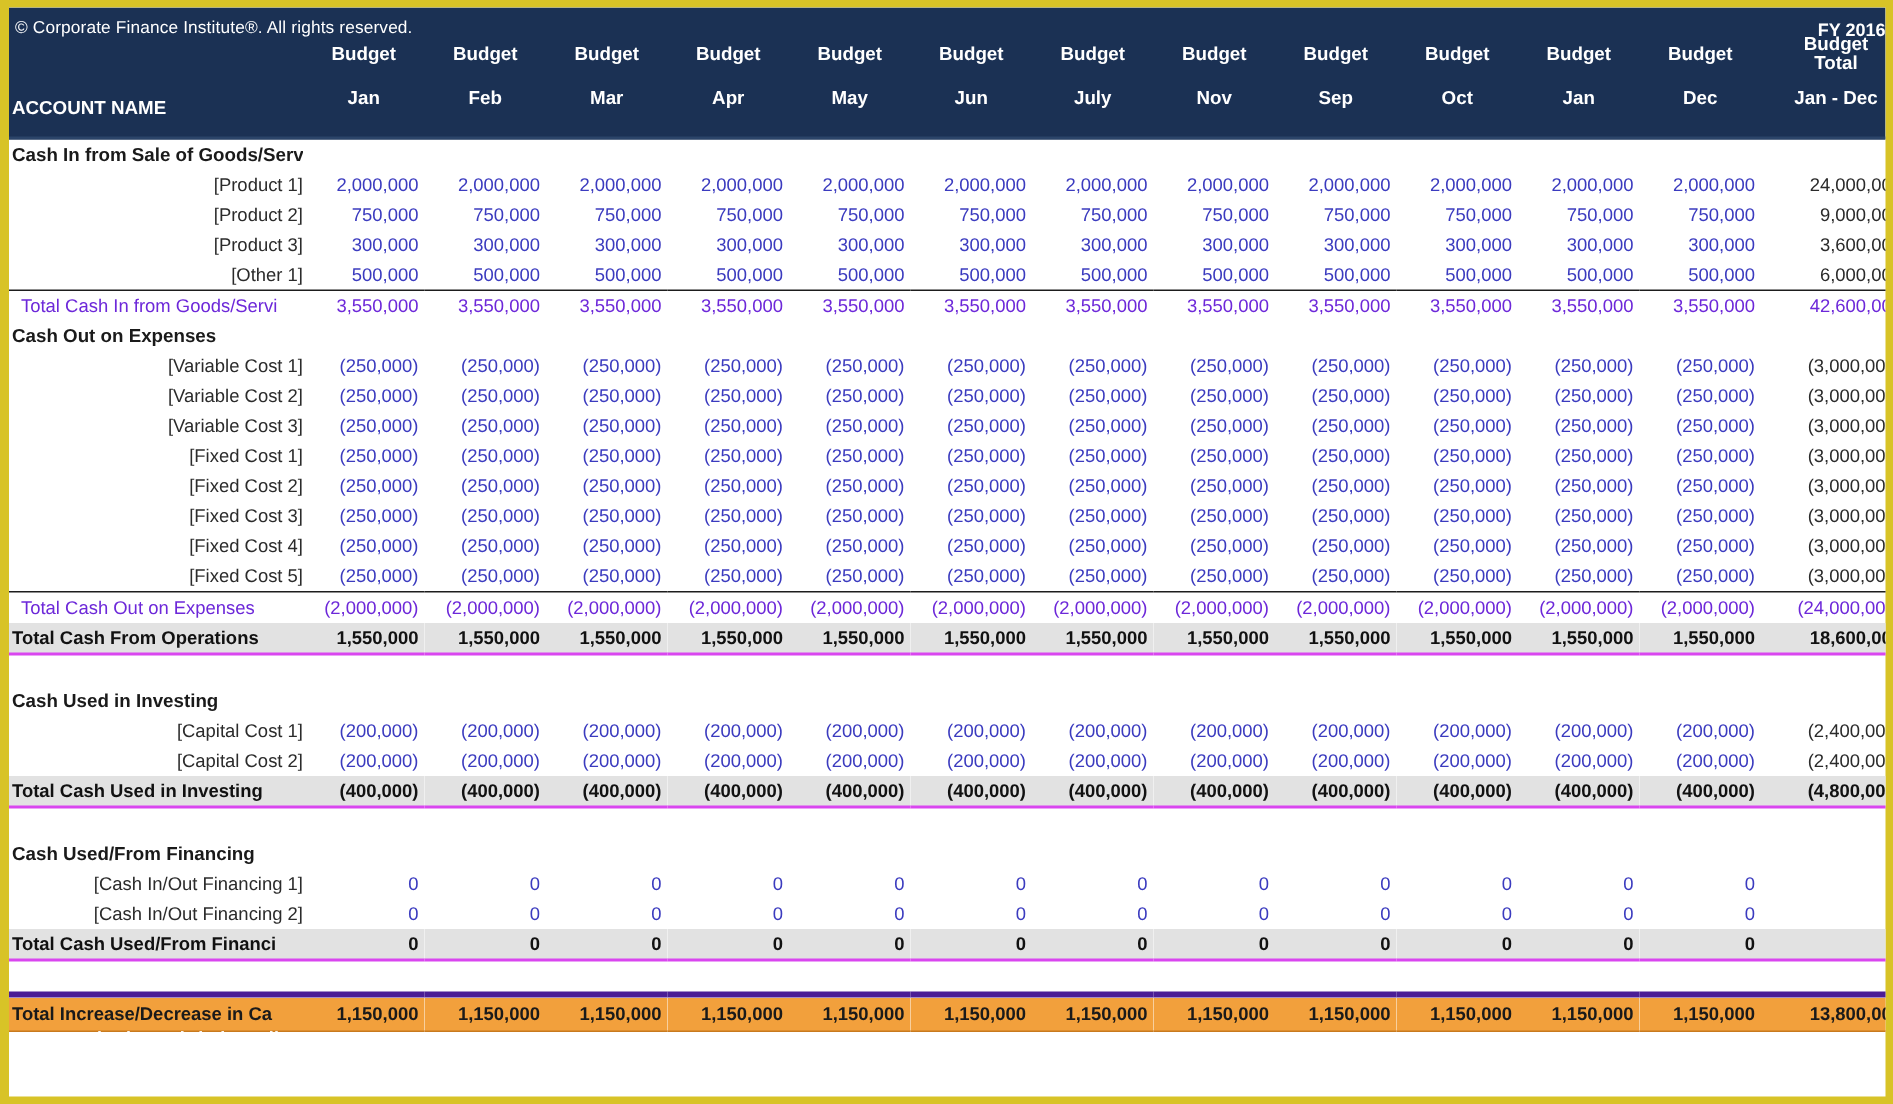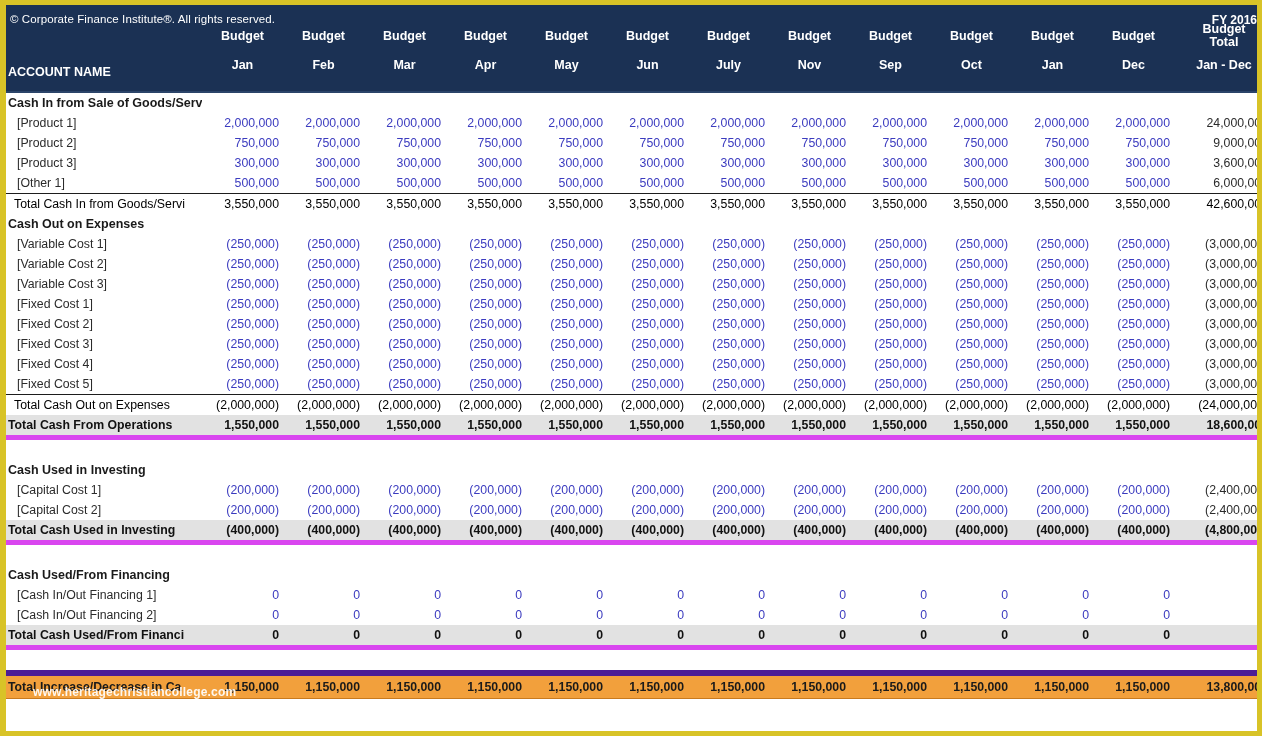--- a/index.html
+++ b/index.html
@@ -123,56 +123,57 @@
 
   
   .r-section td {
     font-weight: bold;
     color: #1a1a1a;
     font-size: 12.5px;
   }
   .r-item td.label {
     padding-left: 11px;
     color: #2b2b2b;
+    text-align: right;
   }
   .r-item td.num {
     color: #3b3bbf;
   }
   .r-item td.num.computed {
     color: #2b2b2b;
   }
   .r-subtotal td {
     border-top: 1px solid #1d1d1d;
-    color: #000000;
+    color: #6d28d9;
   }
   .r-subtotal td.label {
     padding-left: 8px;
   }
   .r-total {
     background: #e2e2e2;
   }
   .r-total td {
     font-weight: bold;
     color: #111111;
-    border-bottom: 5px solid #d946ef;
+    border-bottom: 2px solid #d946ef;
   }
   .r-total td.label {
     padding-left: 2px;
   }
   .r-spacer td {
     height: 20px;
     border: 0;
   }
   .r-grand {
     background: #f2a03c;
   }
   .r-grand td {
     font-weight: bold;
     color: #1a1a1a;
-    border-top: 6px solid #4c1d95;
+    border-top: 4px solid #4c1d95;
     border-bottom: 1px solid #c87a1e;
     height: 22px;
     line-height: 22px;
   }
   .r-grand td.label {
     padding-left: 2px;
   }
 
   
   .watermark {

